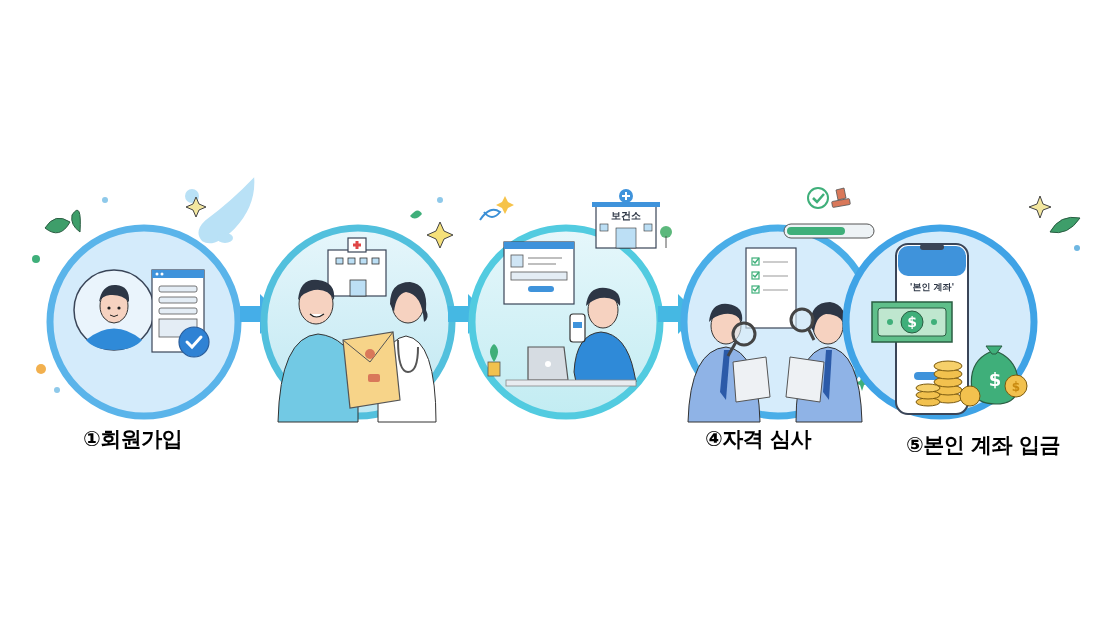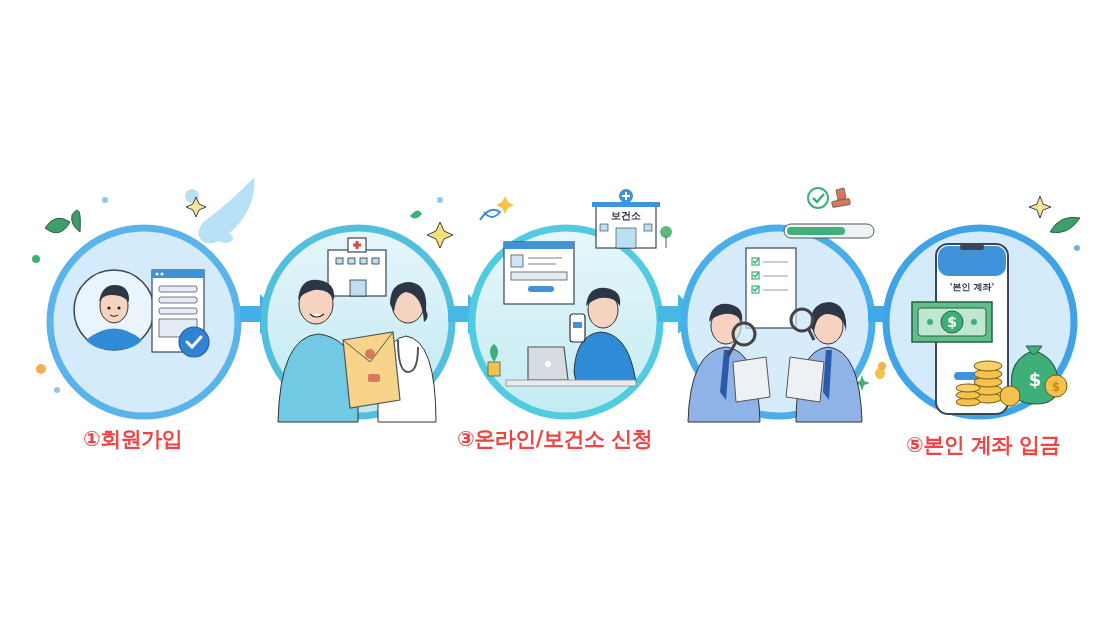--- a/index.html
+++ b/index.html
@@ -4,21 +4,21 @@
 <style>
   html, body { margin: 0; padding: 0; }
   body {
     width: 1120px; height: 625px; background: #ffffff; position: relative; overflow: hidden;
     font-family: "DejaVu Sans", "Liberation Sans", sans-serif;
   }
   .stage { position: absolute; left: 0; top: 0; width: 1120px; height: 625px; }
   .step { position: absolute; top: 222px; width: 200px; height: 200px; }
   .step svg.circle { position: absolute; left: 0; top: 0; width: 200px; height: 200px; overflow: visible; }
   .label {
-    position: absolute; top: 425px; font-size: 21px; font-weight: bold; color: #ef4444;
+    position: absolute; top: 425px; font-size: 21px; font-weight: bold; color: #000000;
     white-space: nowrap; letter-spacing: -0.5px;
   }
   .arrow { position: absolute; top: 292px; width: 40px; height: 44px; }
   .deco { position: absolute; }
 </style>
 </head>
 <body>
 
 <div class="stage">
 
@@ -239,21 +239,21 @@
         <rect x="6" y="38" width="90" height="14" rx="7" fill="#eef3f6" stroke="#555" stroke-width="1"></rect>
         <rect x="9" y="41" width="58" height="8" rx="4" fill="#3faf7a"></rect>
       </g>
     </svg>
   </div>
 
   <svg class="arrow" viewBox="0 0 40 44" style="left:868px;">
     <path d="M0 14 H20 V2 L40 22 L20 42 V30 H0Z" fill="#3fa8ea"></path>
   </svg>
 
-  <div class="step" style="left:880px;text-align:right;">
+  <div class="step" style="left:840px;text-align:right;">
     <svg class="circle" viewBox="0 0 200 200">
       <circle cx="100" cy="100" r="94" fill="#d4ebfb" stroke="#3fa3e6" stroke-width="7"></circle>
       <g>
         <rect x="56" y="22" width="72" height="170" rx="12" fill="#fff" stroke="#3a4558" stroke-width="2"></rect>
         <rect x="58" y="24" width="68" height="30" rx="10" fill="#3f93db"></rect>
         <rect x="80" y="22" width="24" height="6" rx="3" fill="#3a4558"></rect>
         <text x="92" y="68" text-anchor="middle" font-size="9" font-weight="bold" fill="#2d3645">'본인 계좌'</text>
         <rect x="74" y="150" width="38" height="8" rx="4" fill="#3f93db"></rect>
       </g>
       <g>
@@ -281,16 +281,16 @@
       </g>
       <g>
         <circle cx="176" cy="164" r="11" fill="#f2c14e" stroke="#7a5a10" stroke-width="1"></circle>
         <text x="176" y="169" text-anchor="middle" font-size="12" font-weight="bold" fill="#c98a10">$</text>
         <circle cx="130" cy="174" r="10" fill="#f2c14e" stroke="#7a5a10" stroke-width="1"></circle>
       </g>
     </svg>
   </div>
 
   <div class="label" style="left:83px;">①회원가입</div>
-  <div class="label" style="left:457px;">③온라인/보건소 신청</div>
+  <div class="label" style="left:705px;">④자격 심사</div>
   <div class="label" style="left:906px;margin-top:6px;">⑤본인 계좌 입금</div>
 
 </div>
 
 </body></html>

